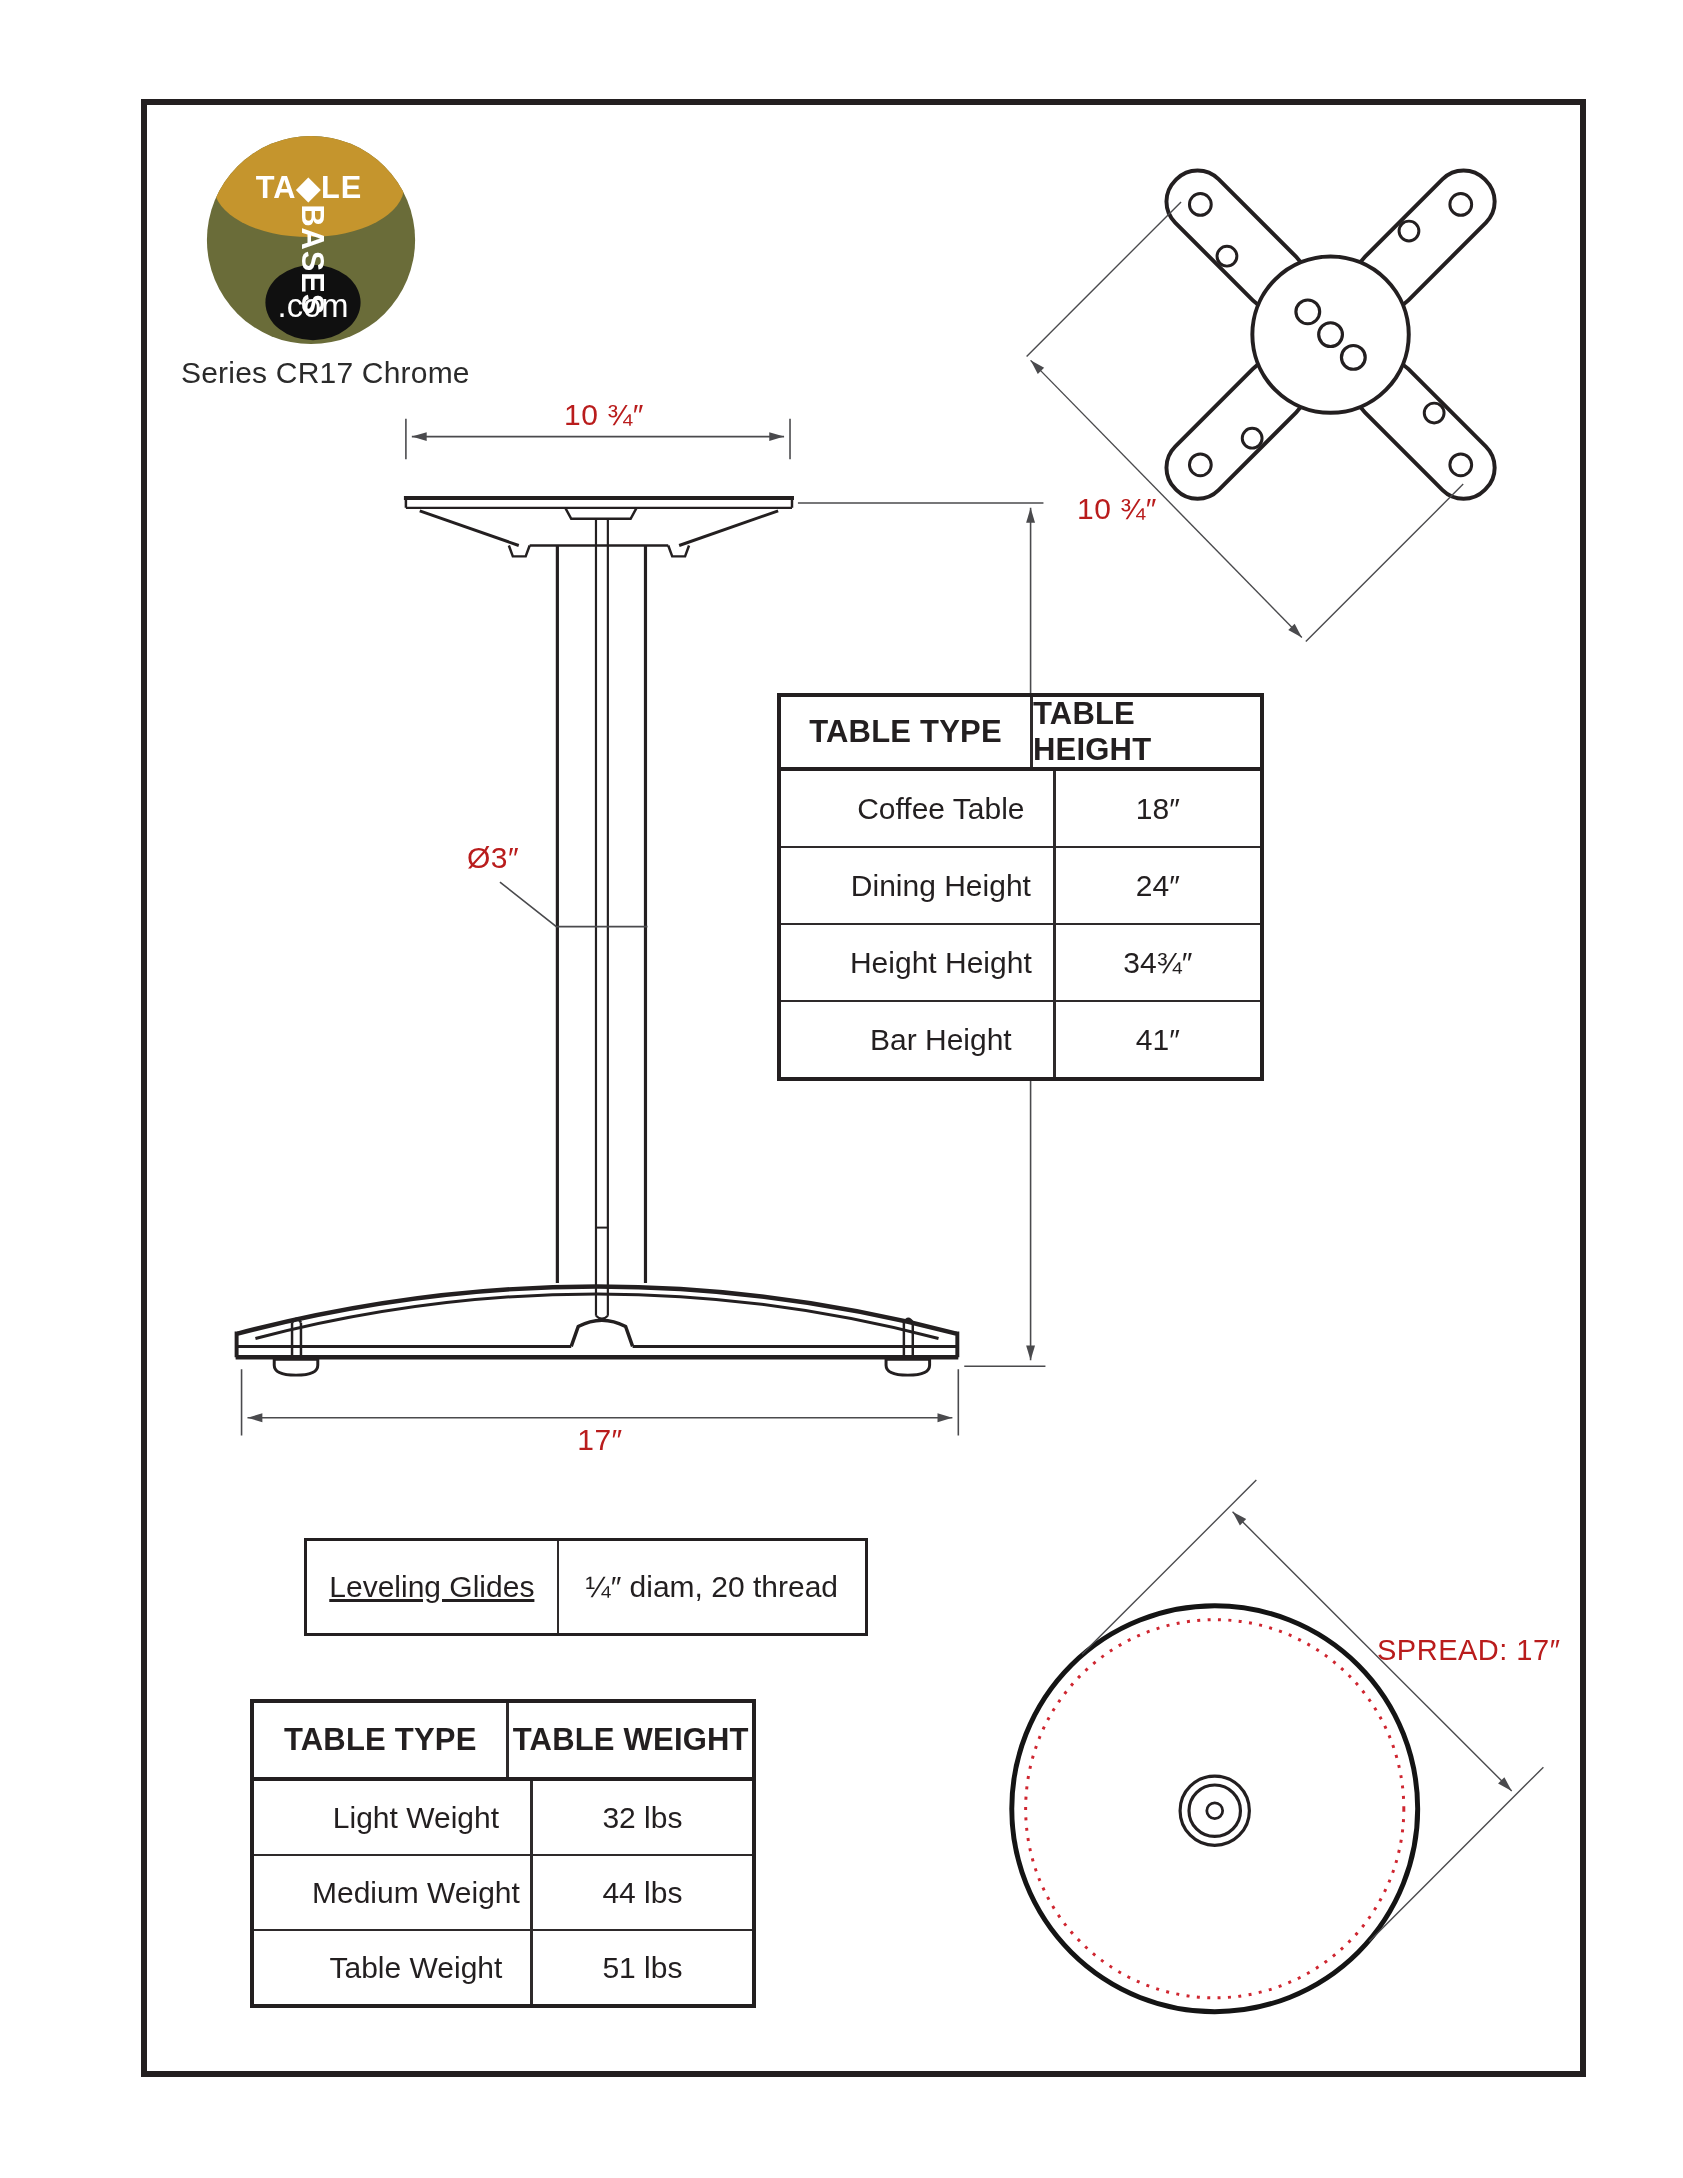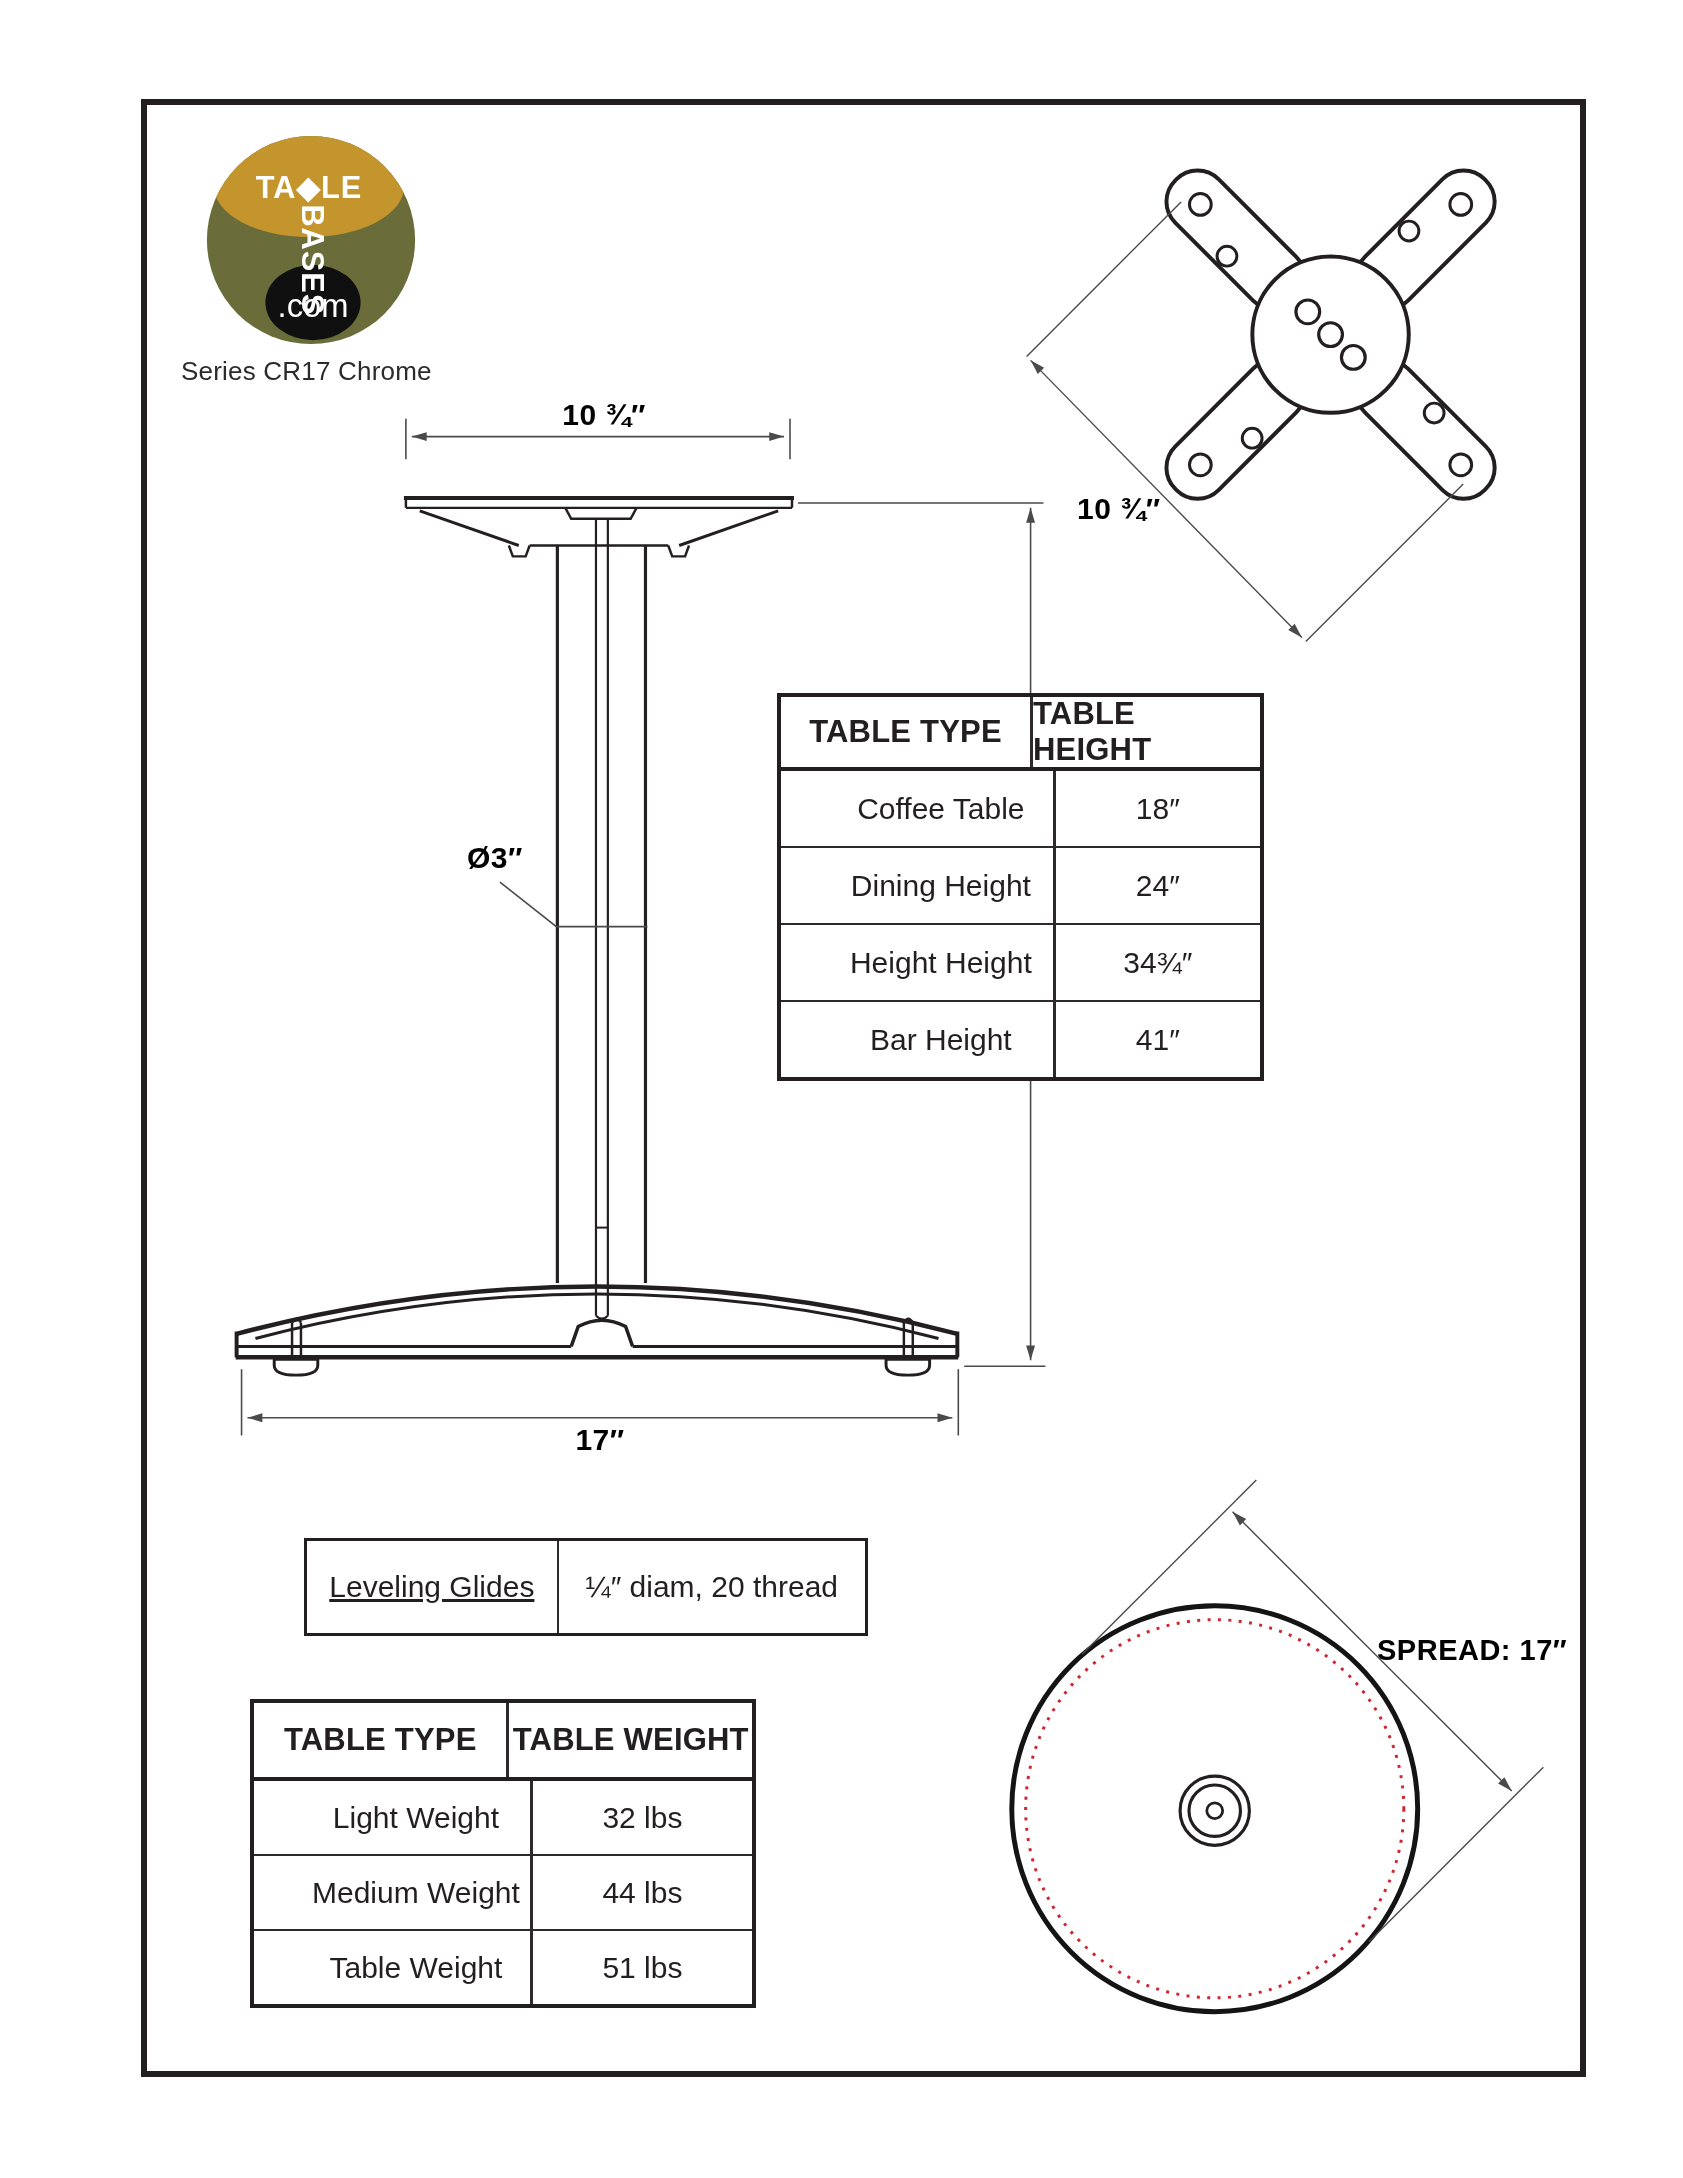--- a/index.html
+++ b/index.html
@@ -7,24 +7,24 @@
     width:1683px;height:2178px;position:relative;background:#ffffff;
     font-family:"Liberation Sans", sans-serif;color:#231f20;overflow:hidden;
   }
   .abs{position:absolute;}
   #frame{
     left:141px;top:99px;width:1445px;height:1978px;
     border:6px solid #231f20;box-sizing:border-box;
   }
   #artwork{left:0;top:0;width:1683px;height:2178px;}
   .dim-label{
-    font-size:30px;color:#000000;white-space:nowrap;letter-spacing:0.5px;font-weight:bold;
+    font-size:30px;color:#b91c1c;white-space:nowrap;letter-spacing:0.5px;
   }
   #page-title{
-    left:181px;top:356px;font-size:26px;color:#2b2b2b;letter-spacing:0.2px;
+    left:181px;top:356px;font-size:30px;color:#2b2b2b;letter-spacing:0.2px;
   }
   
   .spec-table{
     background:#ffffff;border:4px solid #231f20;box-sizing:border-box;
   }
   .spec-table .hrow{
     display:flex;border-bottom:4px solid #231f20;
   }
   .spec-table .row{
     display:flex;border-bottom:2px solid #2e2a2b;padding-left:48px;

